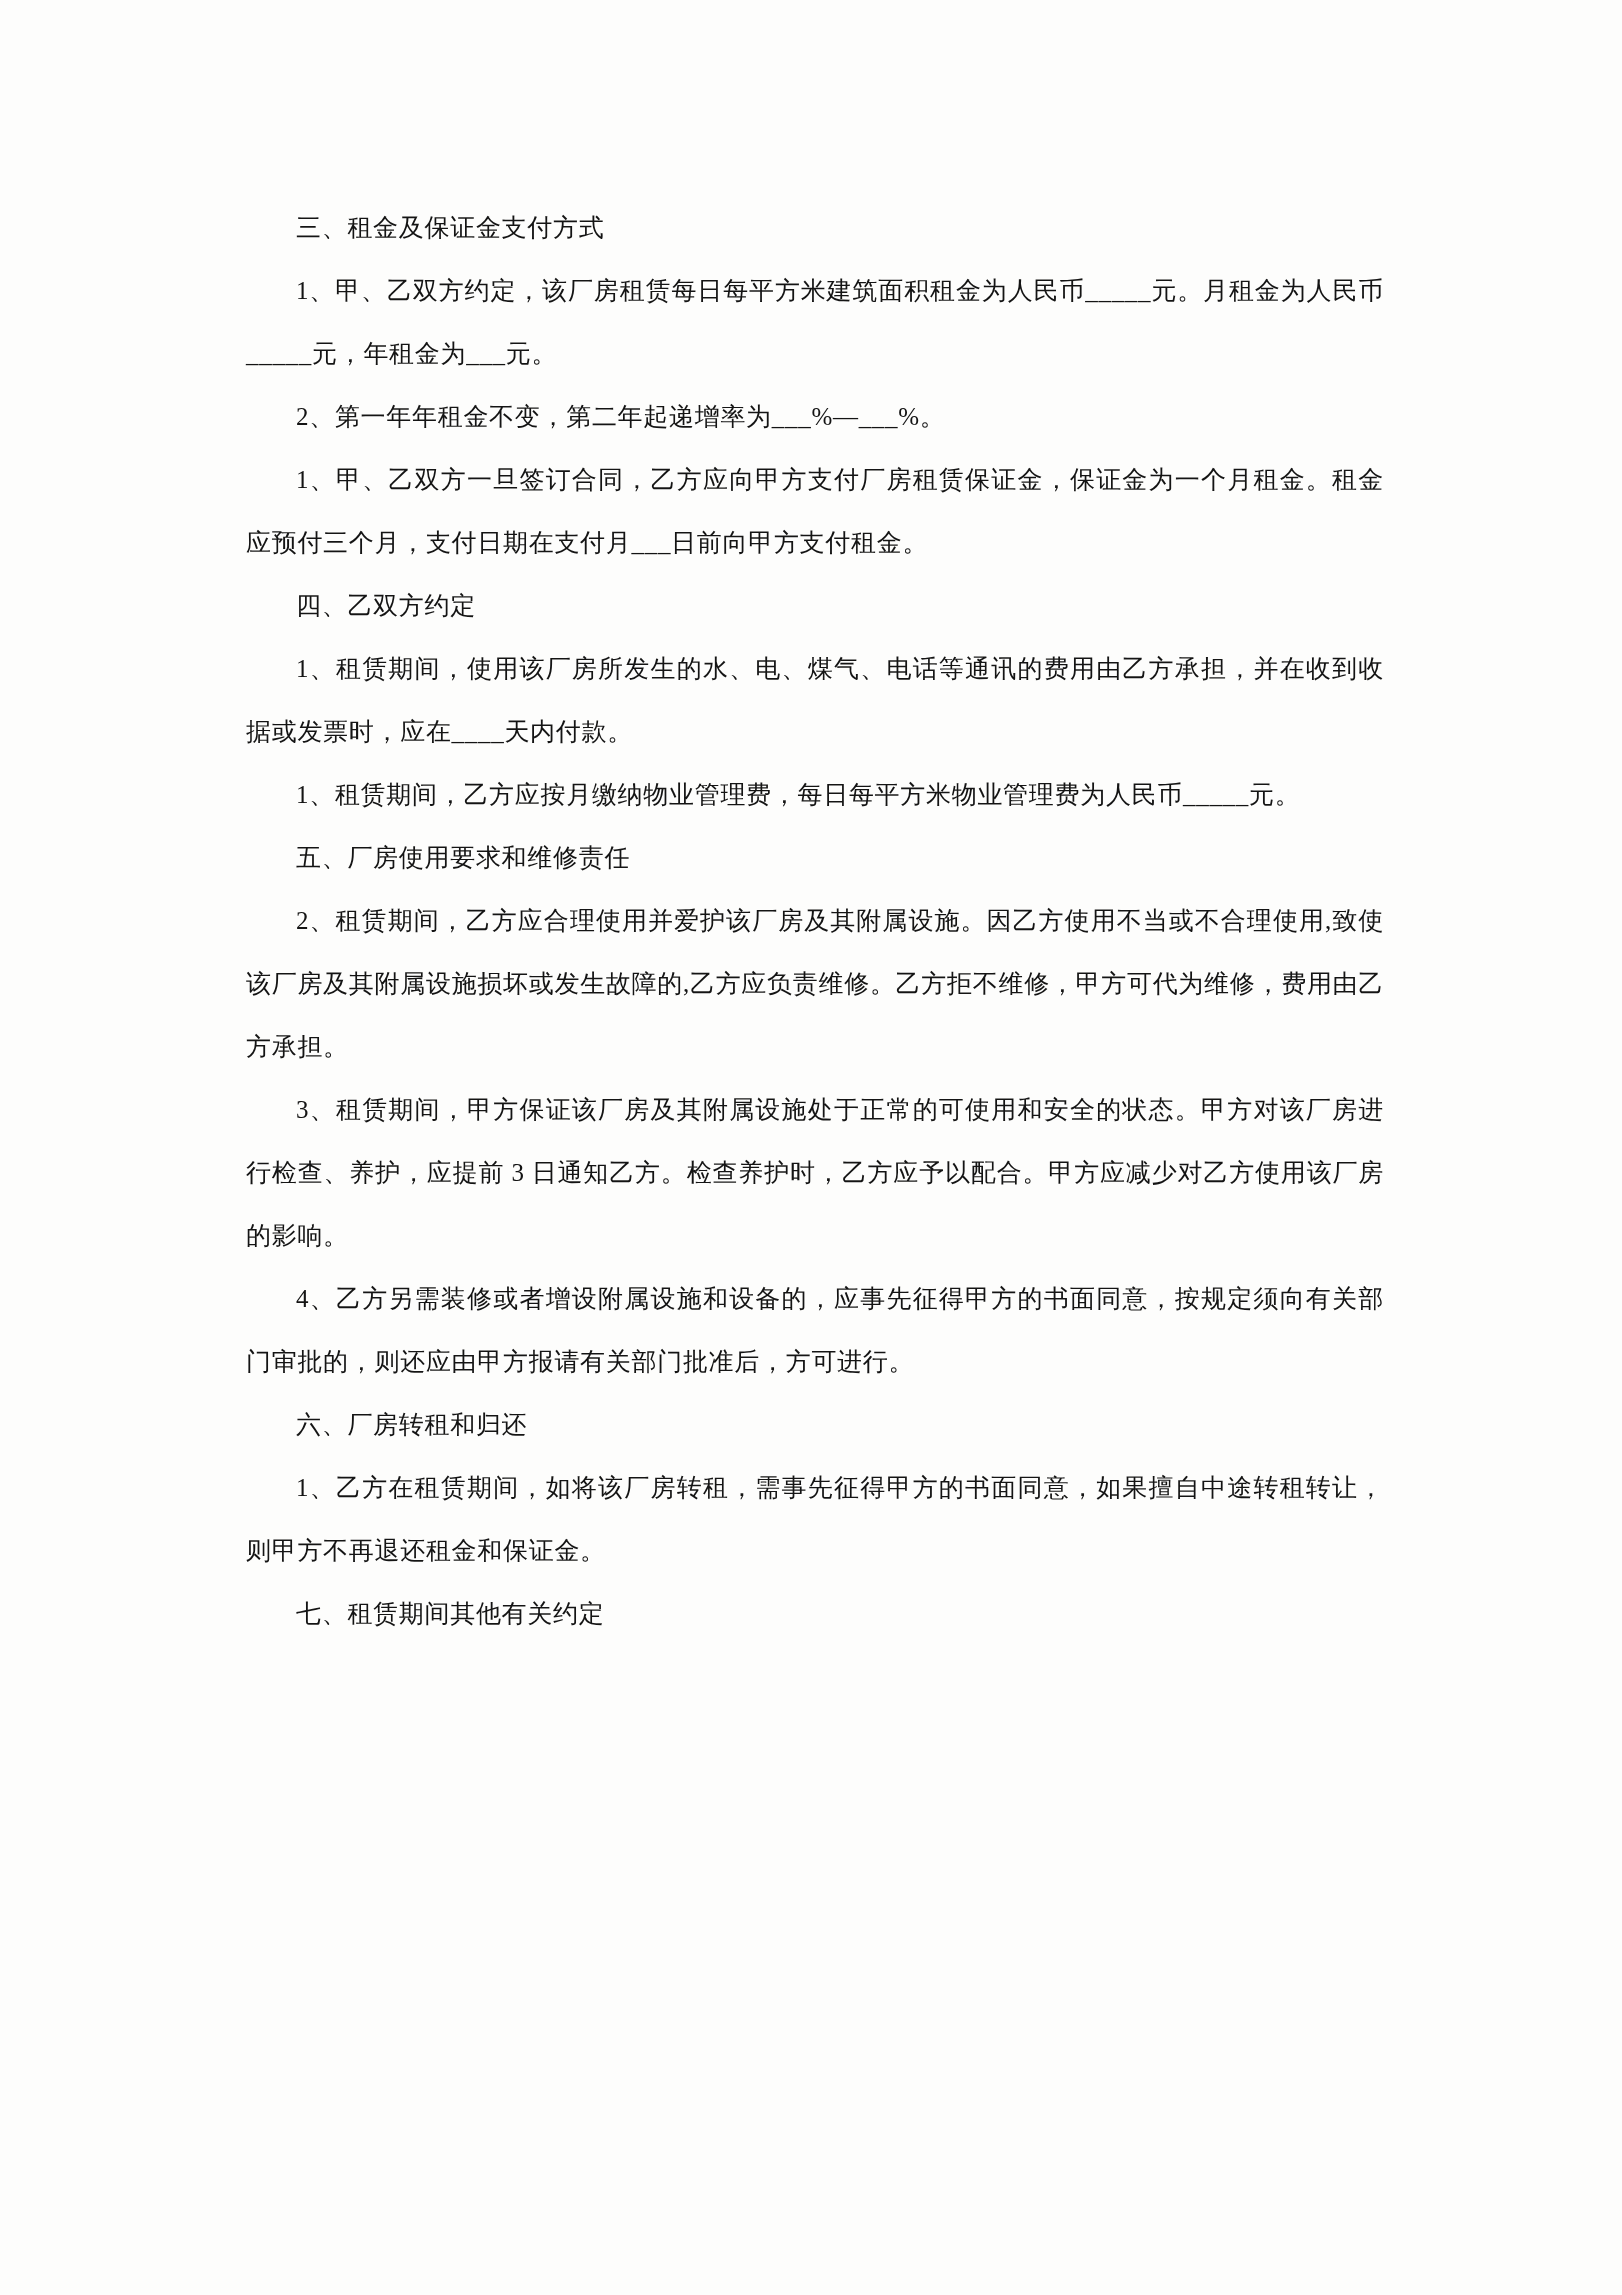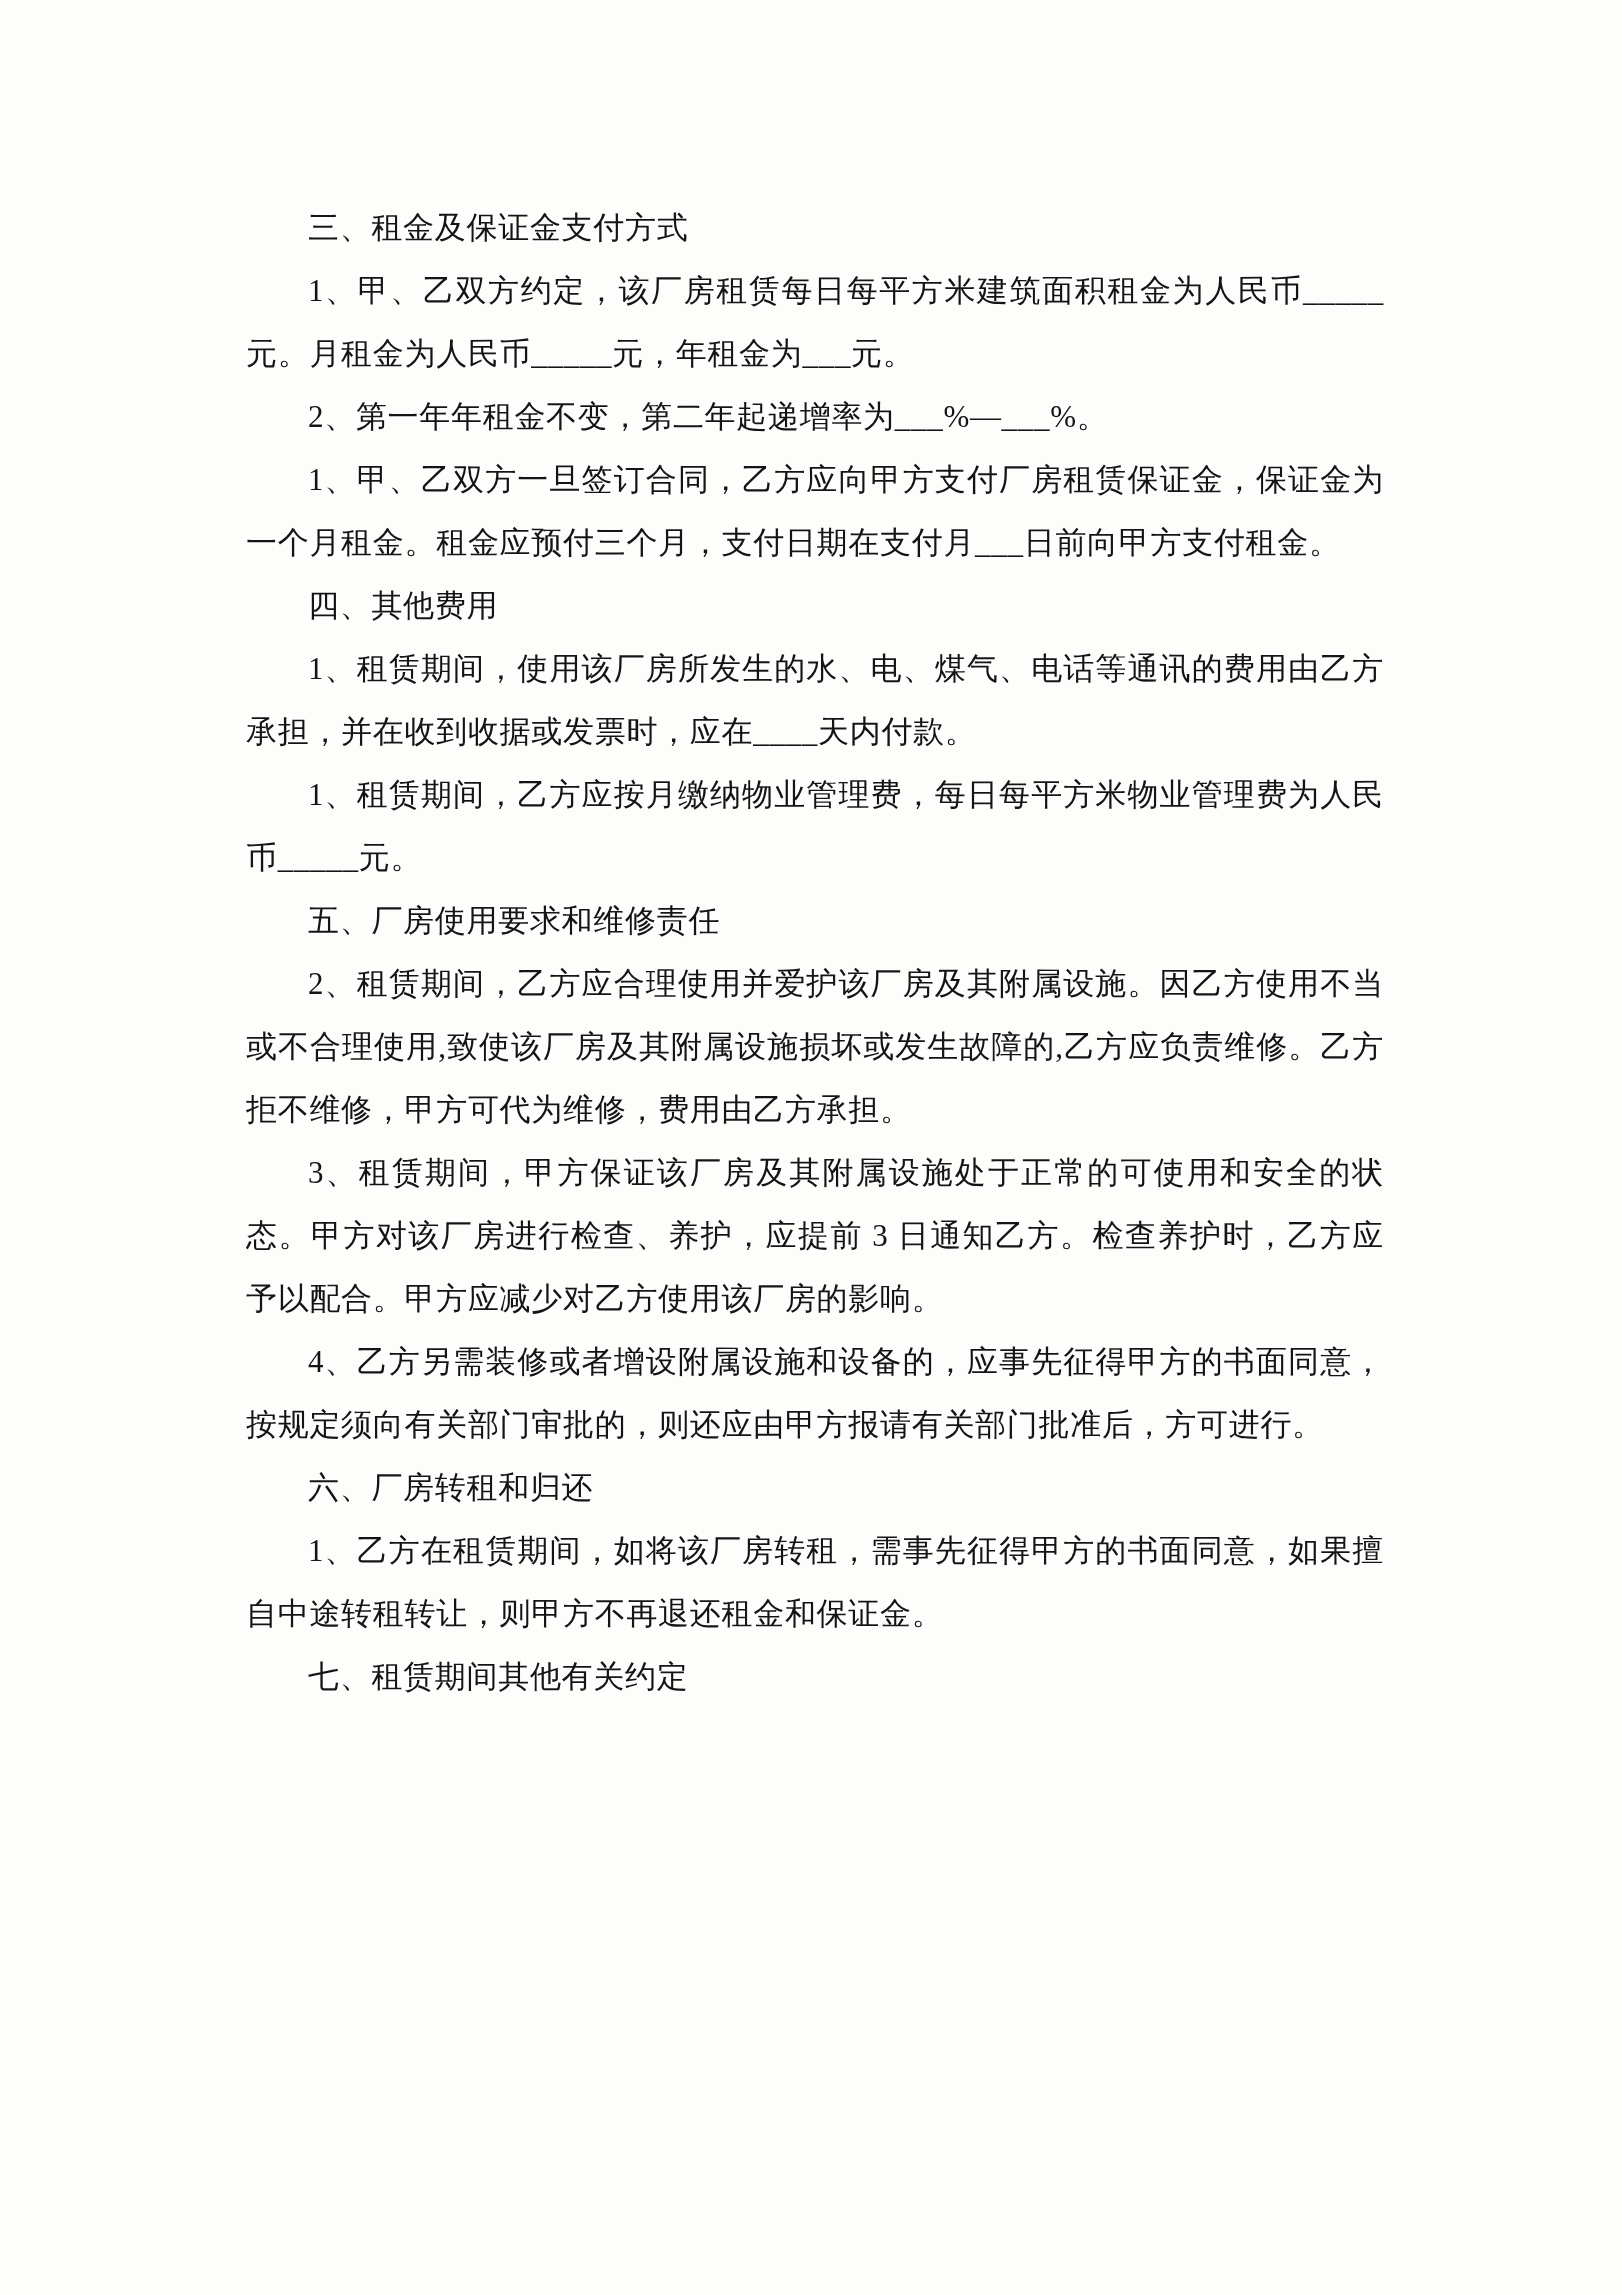--- a/index.html
+++ b/index.html
@@ -15,21 +15,21 @@
   .page {
     position: relative;
     width: 1623px;
     height: 2295px;
     background: #fdfdfc;
     box-sizing: border-box;
     padding: 196px 239px 0 246px;
     overflow: hidden;
   }
   .content {
-    font-size: 31px;
+    font-size: 25px;
     line-height: 63px;
     color: #141414;
     text-align: justify;
     letter-spacing: 0.7px;
   }
   .para {
     margin: 0;
     text-indent: 2em;
     word-break: break-all;
   }
@@ -41,21 +41,21 @@
 </head>
 <body>
 
 <main class="page">
   <section class="content">
 
   <p class="para heading">三、租金及保证金支付方式</p>
       <p class="para">1、甲、乙双方约定，该厂房租赁每日每平方米建筑面积租金为人民币_____元。月租金为人民币_____元，年租金为___元。</p>
       <p class="para">2、第一年年租金不变，第二年起递增率为___%—___%。</p>
       <p class="para">1、甲、乙双方一旦签订合同，乙方应向甲方支付厂房租赁保证金，保证金为一个月租金。租金应预付三个月，支付日期在支付月___日前向甲方支付租金。</p>
-      <p class="para heading">四、其他费用</p>
+      <p class="para heading">四、乙双方约定</p>
       <p class="para">1、租赁期间，使用该厂房所发生的水、电、煤气、电话等通讯的费用由乙方承担，并在收到收据或发票时，应在____天内付款。</p>
       <p class="para">1、租赁期间，乙方应按月缴纳物业管理费，每日每平方米物业管理费为人民币_____元。</p>
       <p class="para heading">五、厂房使用要求和维修责任</p>
       <p class="para">2、租赁期间，乙方应合理使用并爱护该厂房及其附属设施。因乙方使用不当或不合理使用,致使该厂房及其附属设施损坏或发生故障的,乙方应负责维修。乙方拒不维修，甲方可代为维修，费用由乙方承担。</p>
       <p class="para">3、租赁期间，甲方保证该厂房及其附属设施处于正常的可使用和安全的状态。甲方对该厂房进行检查、养护，应提前 3 日通知乙方。检查养护时，乙方应予以配合。甲方应减少对乙方使用该厂房的影响。</p>
       <p class="para">4、乙方另需装修或者增设附属设施和设备的，应事先征得甲方的书面同意，按规定须向有关部门审批的，则还应由甲方报请有关部门批准后，方可进行。</p>
       <p class="para heading">六、厂房转租和归还</p>
       <p class="para">1、乙方在租赁期间，如将该厂房转租，需事先征得甲方的书面同意，如果擅自中途转租转让，则甲方不再退还租金和保证金。</p>
       <p class="para heading">七、租赁期间其他有关约定</p>
     </section>

